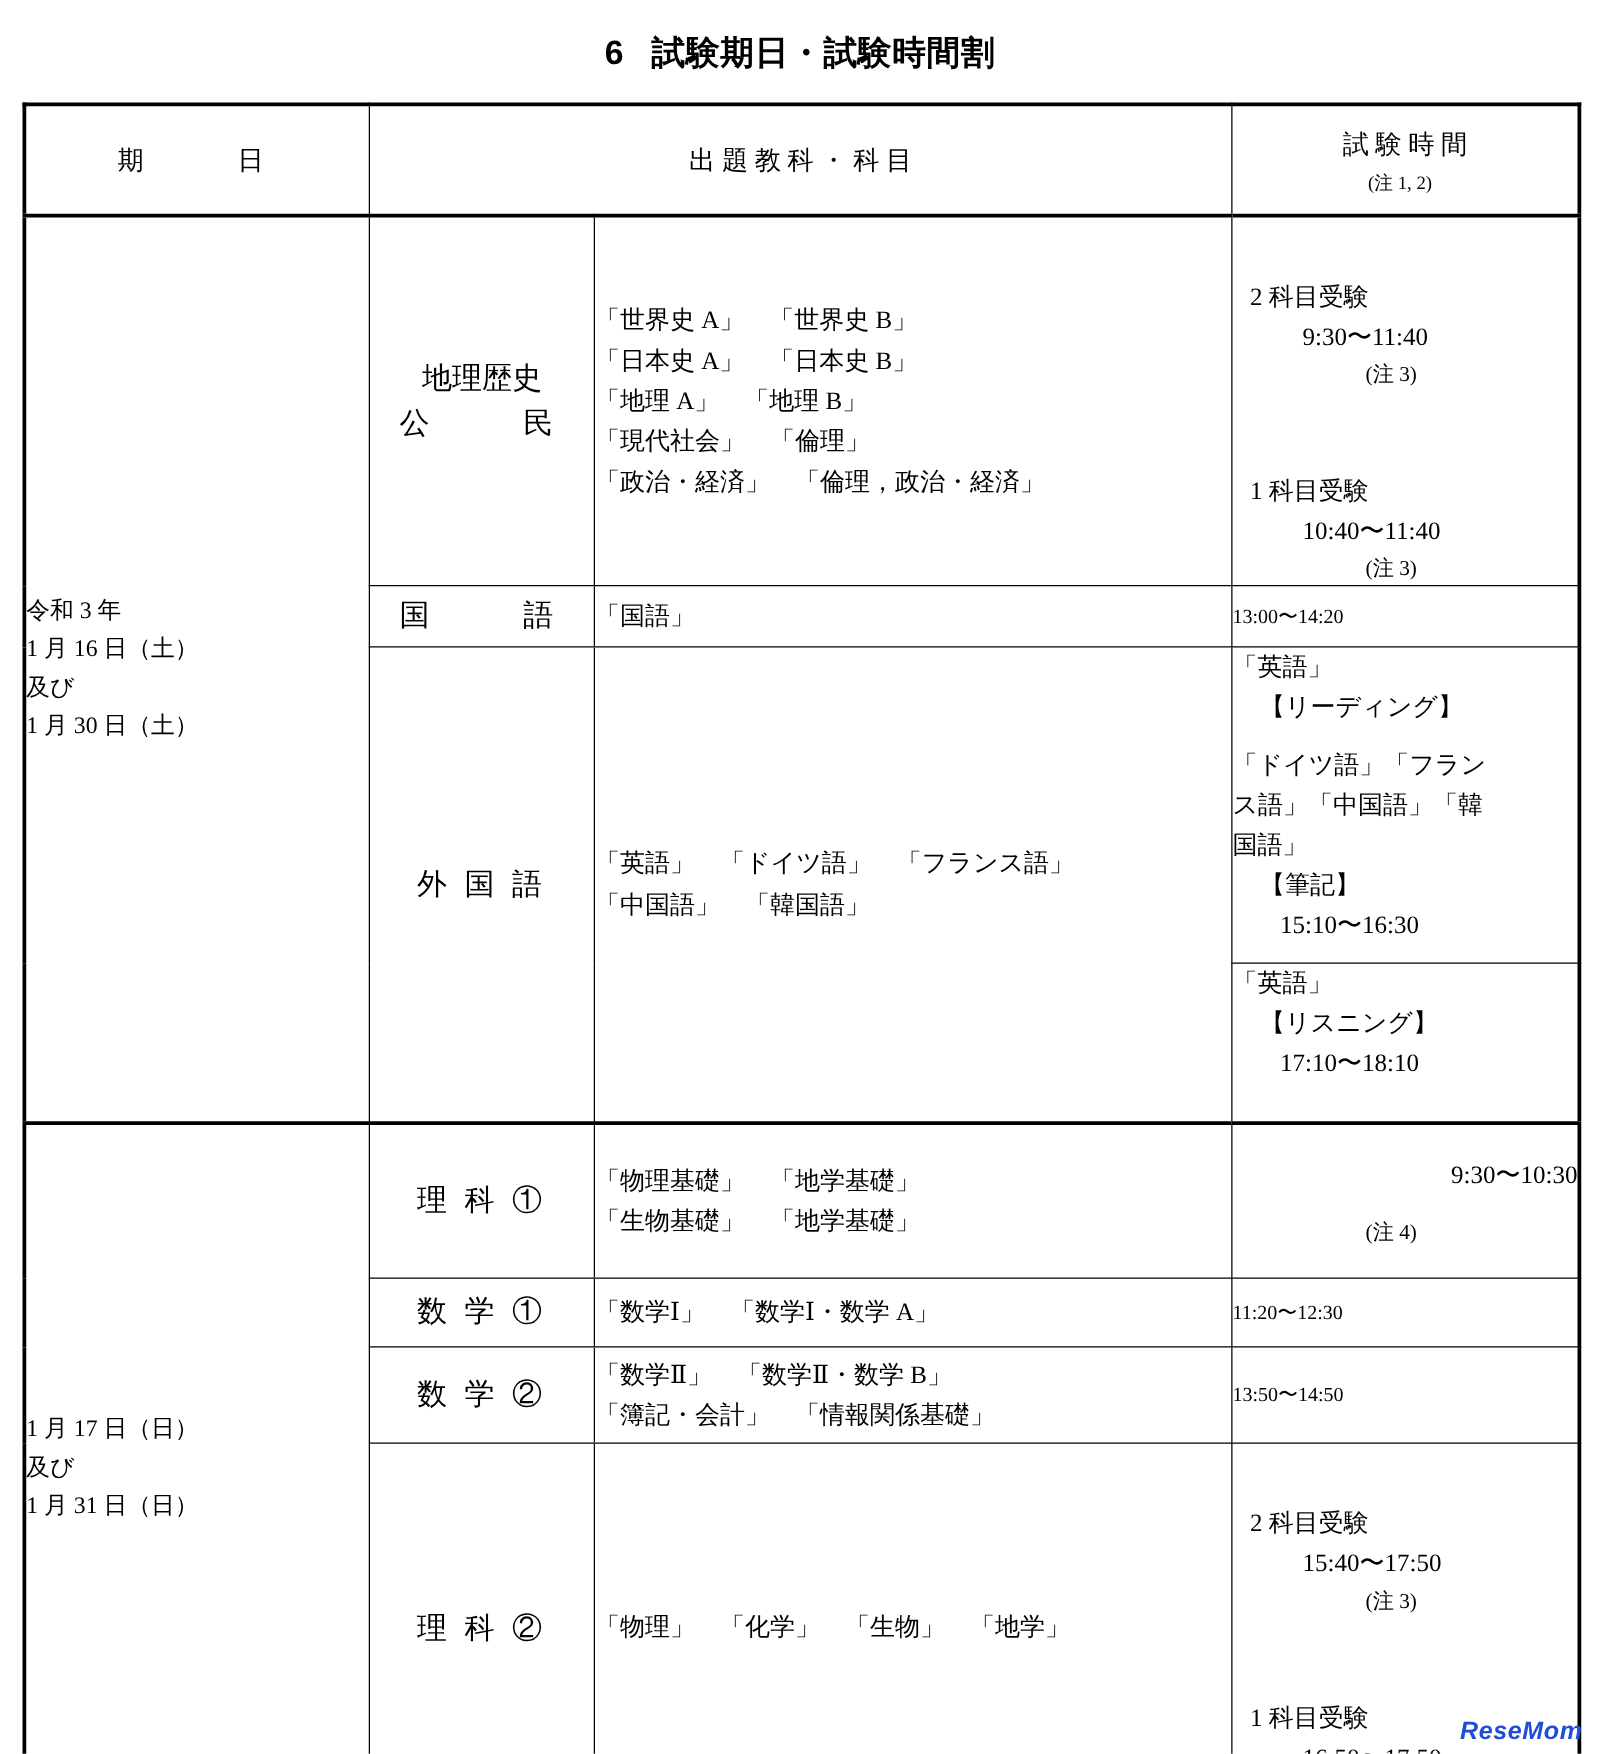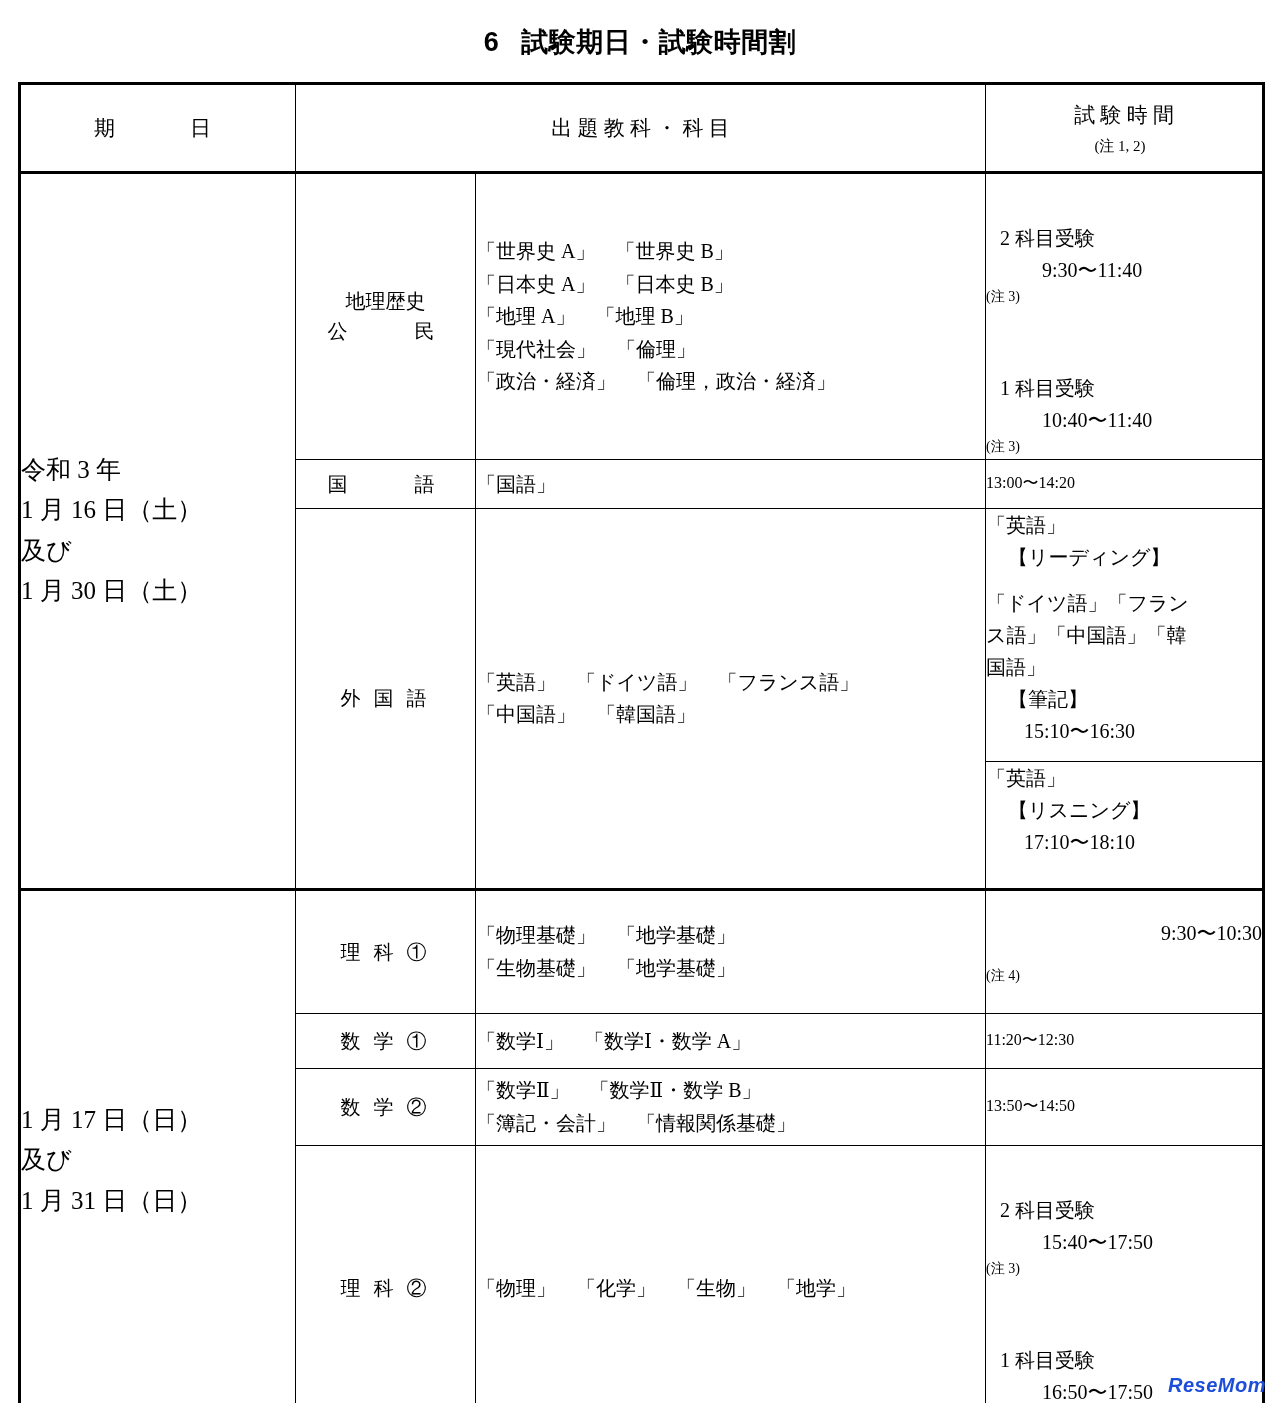--- a/index.html
+++ b/index.html
@@ -74,30 +74,30 @@
     margin-top: 8px;
     letter-spacing: 0;
   }
 
   
   .dash-right { border-right: 1px dashed #000 !important; }
   .dash-bottom { border-bottom: 1px dashed #000 !important; }
   .thick-bottom { border-bottom: 3px solid #000 !important; }
 
   .date-cell {
-    font-size: 25px;
+    font-size: 19px;
     padding-left: 22px;
     line-height: 1.62;
     vertical-align: middle;
     text-align: left;
   }
 
   .subject {
     text-align: center;
-    font-size: 20px;
+    font-size: 24px;
     line-height: 1.5;
   }
   .subject .sp2 { letter-spacing: 9px; display:inline-block; }
   .subject .sp1 { letter-spacing: 4px; display:inline-block; }
 
   .items {
     font-size: 20px;
     padding: 10px 0 10px 14px;
     line-height: 1.62;
     text-align: left;
@@ -105,21 +105,21 @@
   .items .ln { display: block; white-space: nowrap; }
 
   .time {
     font-size: 20px;
     text-align: center;
     line-height: 1.6;
     padding: 8px 0;
   }
   .time .blk { display: block; text-align: left; padding-left: 14px; margin-top: 48px; }
   .time .ind { display: block; text-align: left; padding-left: 56px; }
-  .time .note-r { display: block; text-align: left; font-size: 14px; padding-right: 22px; }
+  .time .note-r { display: block; text-align: center; font-size: 17px; padding-right: 22px; }
   .time .gap { display: block; height: 16px; }
   .time-center { text-align: left; font-size: 16px; }
 
   .lang-time {
     font-size: 20px;
     line-height: 1.6;
     text-align: left;
     padding: 8px 0 10px 12px;
   }
   .lang-time .ln { display: block; }

